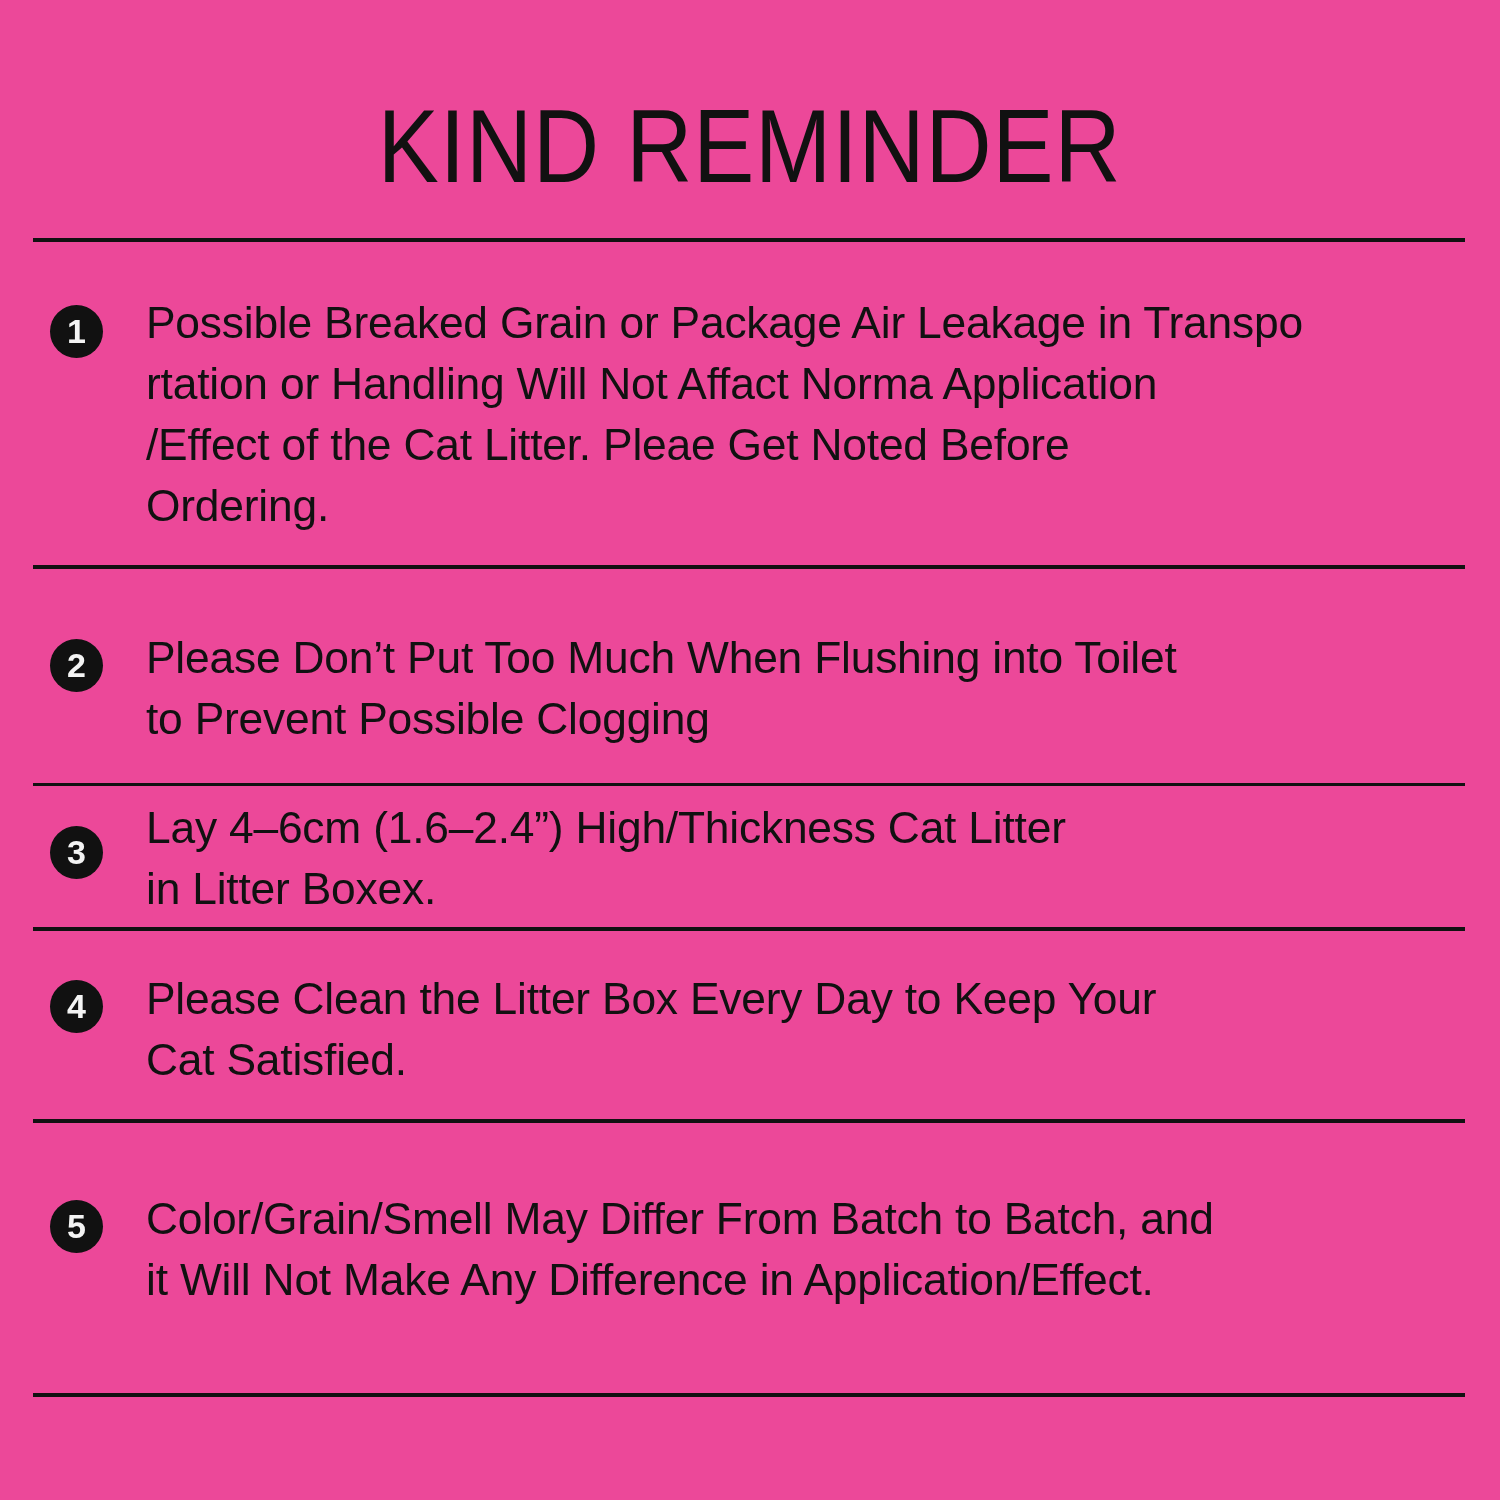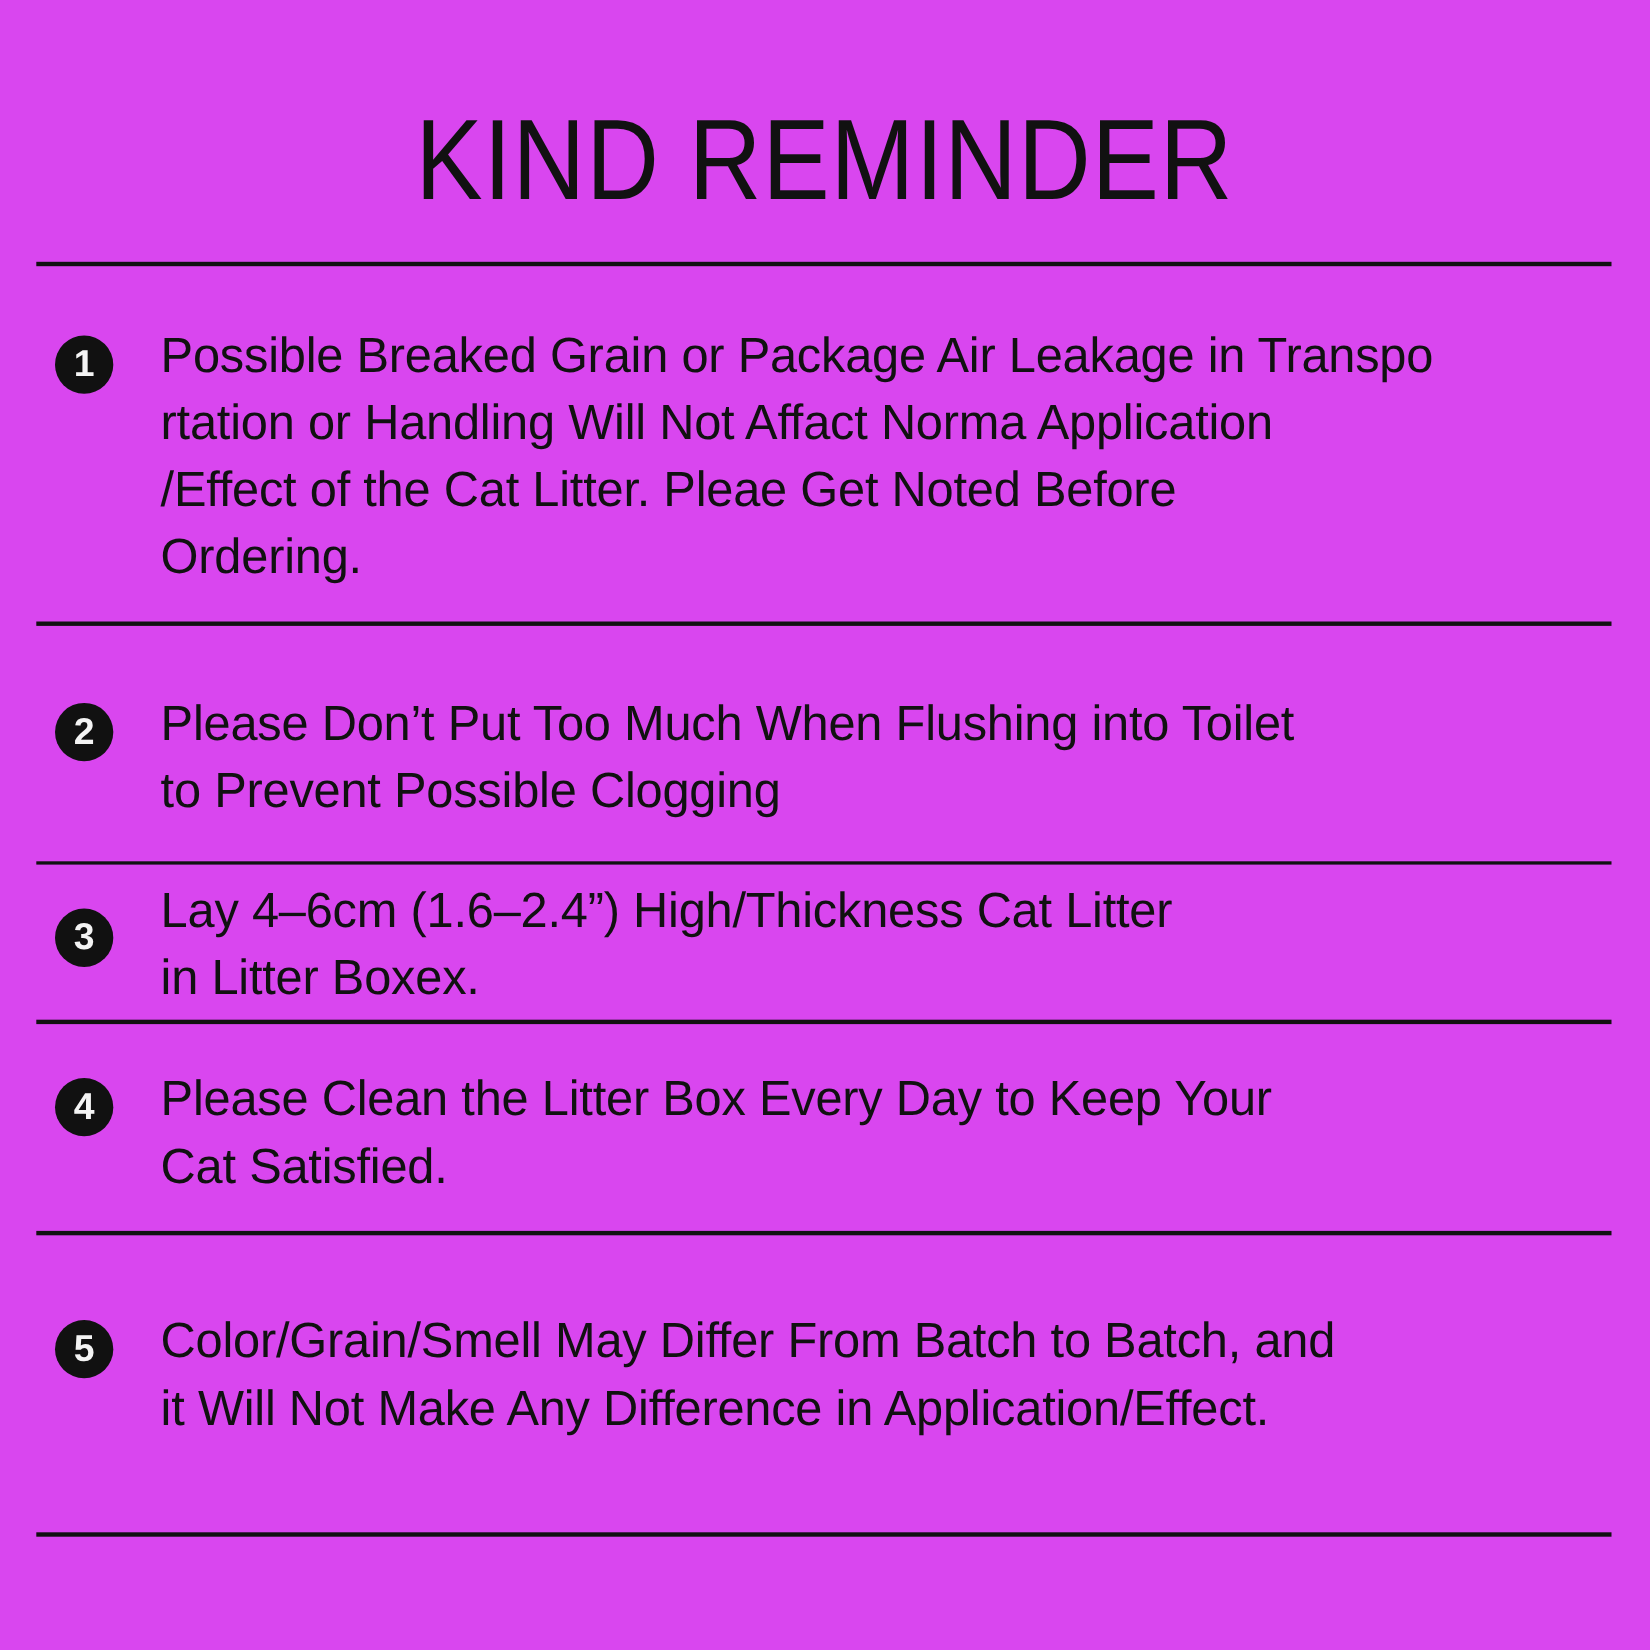--- a/index.html
+++ b/index.html
@@ -13,21 +13,21 @@
   body {
     font-family:"Liberation Sans", sans-serif;
     color:#111111;
     -webkit-font-smoothing:antialiased;
   }
 
   .poster {
     position:relative;
     width:1500px;
     height:1500px;
-    background:#d946ef;
+    background:#ec4899;
     overflow:hidden;
     padding-left:32px;
   }
 
   
   .title-wrap {
     position:absolute;
     top:92px;
     left:0;
     width:1500px;

